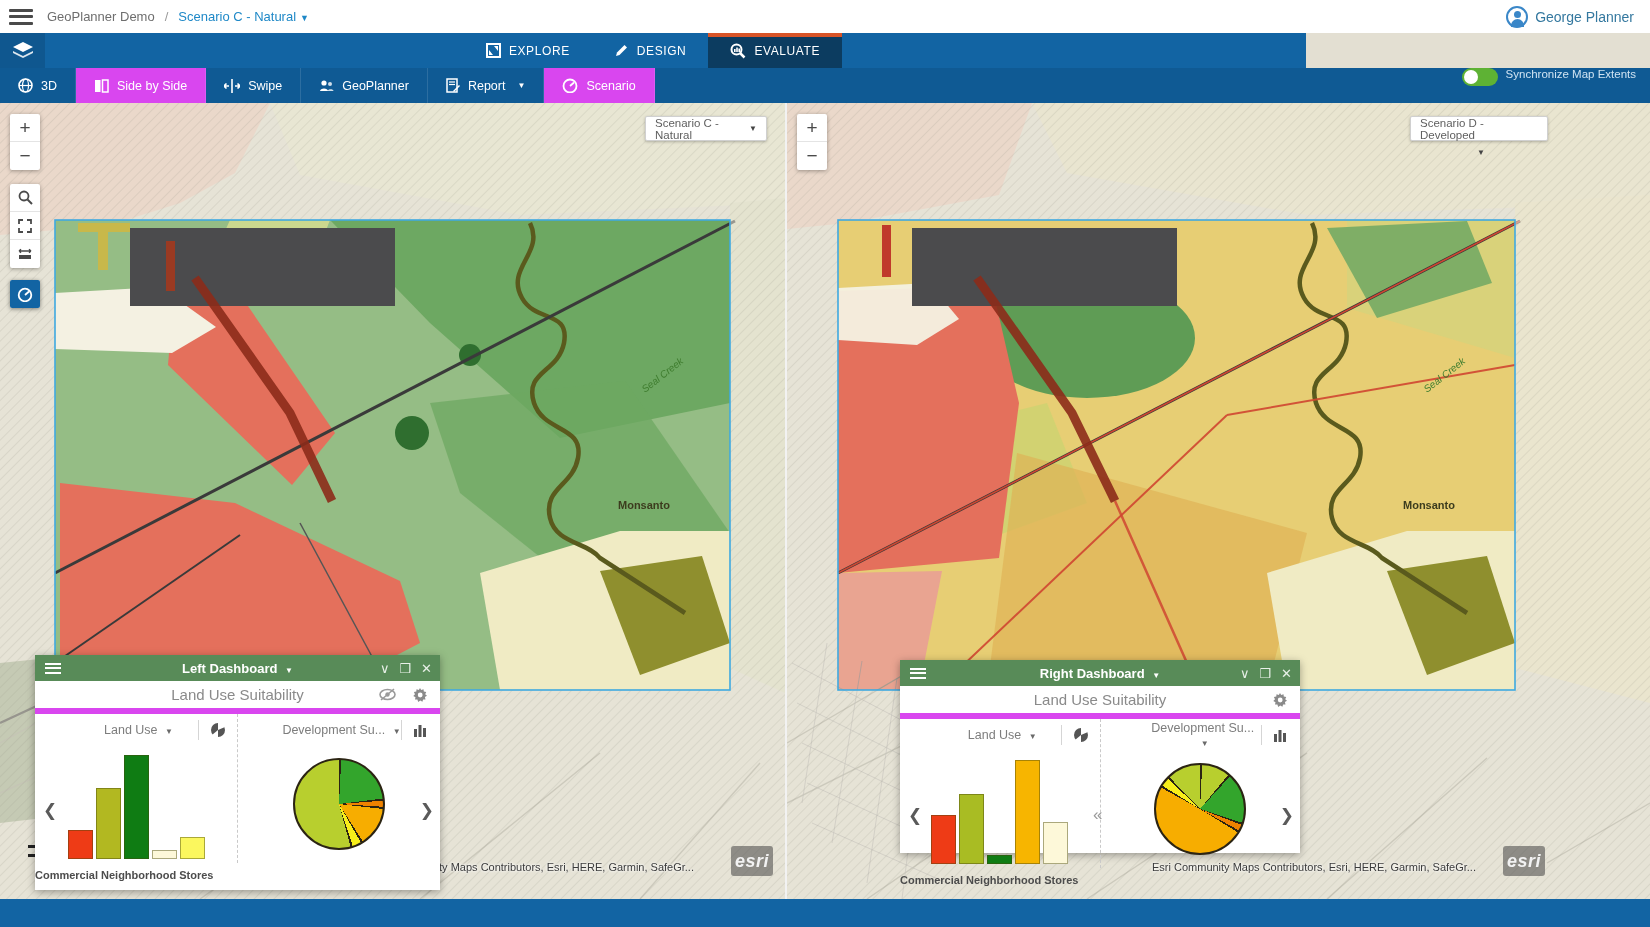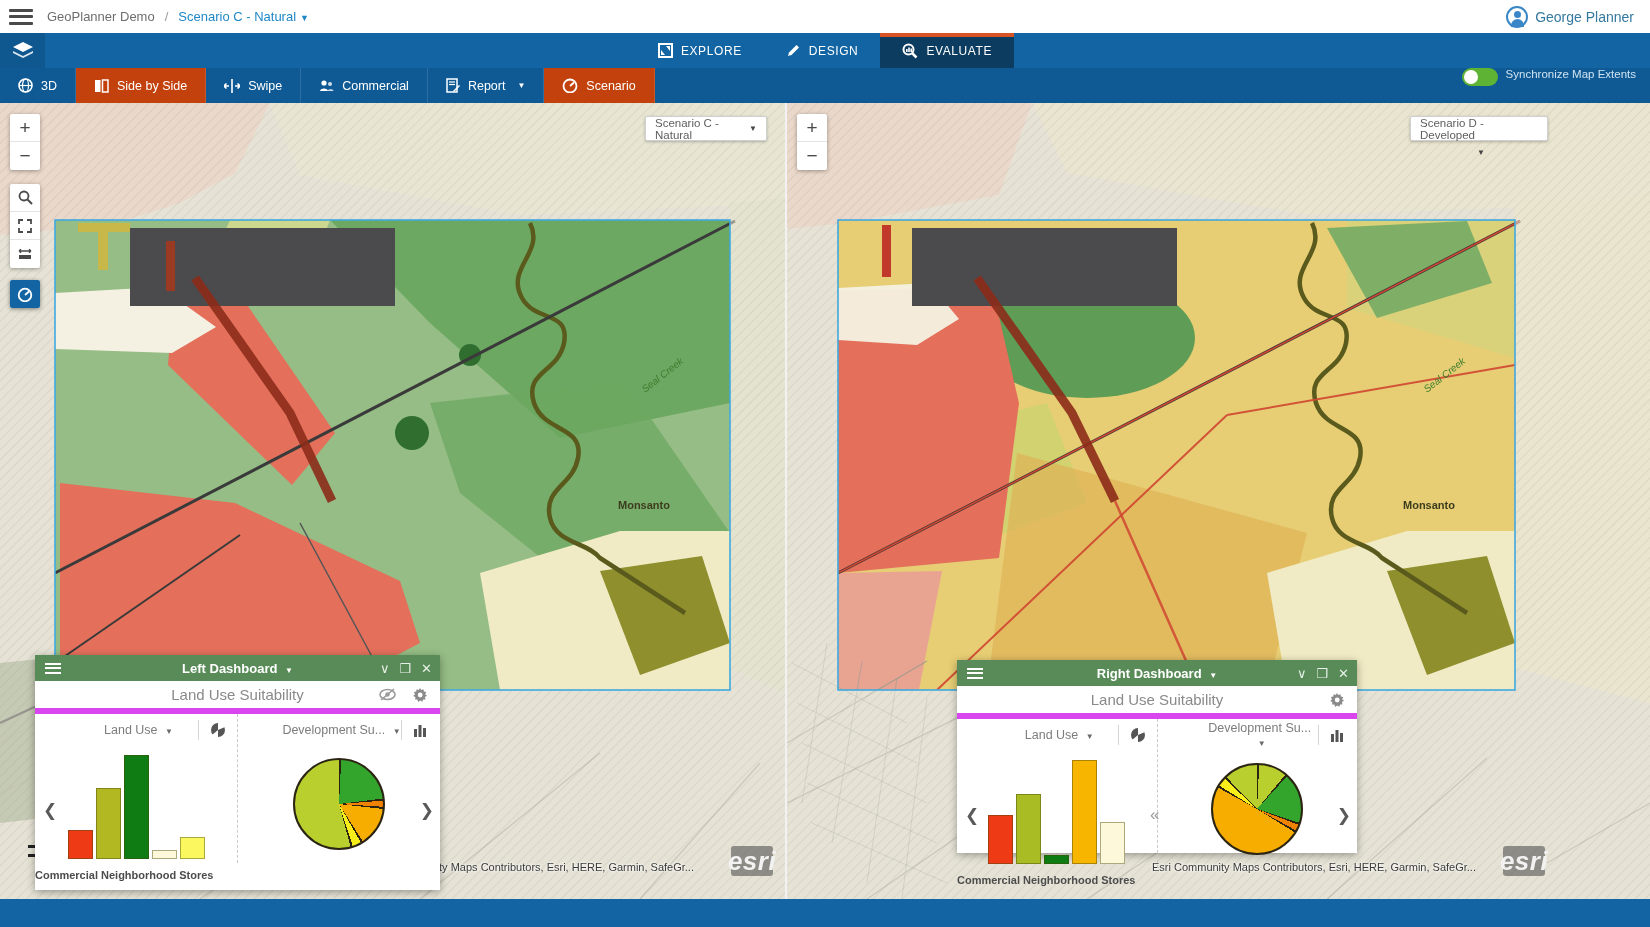--- a/index.html
+++ b/index.html
@@ -13,31 +13,31 @@
   .crumb-sep { font-size:13px; color:#9a9a9a; margin-left:10px; }
   .crumb-link { font-size:13px; color:#1e88c7; margin-left:10px; cursor:pointer; }
   .caret { font-size:9px; margin-left:4px; }
   #user-area { position:absolute; right:16px; top:0; height:33px; display:flex; align-items:center; gap:7px; cursor:pointer; }
   #avatar { width:22px; height:22px; border-radius:50%; border:2px solid #3a87c8; position:relative; }
   #avatar:before { content:""; position:absolute; left:6px; top:3px; width:7px; height:7px; border-radius:50%; background:#3a87c8; }
   #avatar:after { content:""; position:absolute; left:2.5px; top:11px; width:13px; height:8px; border-radius:7px 7px 0 0; background:#3a87c8; }
   #user-name { font-size:14px; color:#34789f; }
 
   
-  #navbar { position:absolute; left:0; top:33px; width:1650px; height:35px; background:#1264a3; z-index:39;padding-left:28px; }
+  #navbar { position:absolute; left:0; top:33px; width:1306px; height:35px; background:#1264a3; z-index:39;padding-left:28px; }
   #layers-btn { position:absolute; left:0; top:0; width:45px; height:35px; background:#0f578f; display:flex; align-items:center; justify-content:center; cursor:pointer; }
   #tabs { position:absolute; left:0; top:0; width:100%; height:35px; display:flex; justify-content:center; }
   .tab { height:35px; padding:0 22px; display:flex; align-items:center; gap:8px; color:#fff; font-size:12px; letter-spacing:.6px; cursor:pointer; position:relative; }
   .tab.active { background:#0c3c60; }
   .tab.active:before { content:""; position:absolute; left:0; top:0; width:100%; height:4px; background:#d85427; }
 
   
   #toolbar { position:absolute; left:0; top:68px; width:1650px; height:35px; background:#0f5a94; z-index:38; display:flex; }
   .tbtn { height:35px; padding:0 18px; display:flex; align-items:center; gap:8px; color:#fff; font-size:12.5px; cursor:pointer; border-right:1px solid rgba(255,255,255,.12); }
-  .tbtn.green { background:#c2410c; }
+  .tbtn.green { background:#d946ef; }
   #sync-area { position:absolute; right:14px; top:0; height:45px; display:flex; gap:8px; }
   #sync-toggle { width:36px; height:18px; border-radius:9px; background:#5eb234; position:relative; cursor:pointer; }
   #sync-toggle:before { content:""; position:absolute; left:2px; top:2px; width:14px; height:14px; border-radius:50%; background:#fff; }
   #sync-label { color:#cfe3f2; font-size:11.5px; }
 
   
   .pane { position:absolute; top:103px; height:796px; overflow:hidden; }
   #pane-left { left:0; width:785px; }
   #pane-right { left:787px; width:863px; }
   #pane-divider { position:absolute; left:785px; top:103px; width:2px; height:796px; background:#f2f2f2; z-index:30; }
@@ -46,21 +46,21 @@
   
   .ctl-group { position:absolute; width:30px; background:#fff; box-shadow:0 1px 4px rgba(0,0,0,.35); border-radius:2px; z-index:32; }
   .ctl-btn { width:30px; height:28px; display:flex; align-items:center; justify-content:center; color:#4a4a4a; font-size:19px; cursor:pointer; border-bottom:1px solid #e4e4e4; }
   .ctl-btn:last-child { border-bottom:none; }
   .ctl-btn.blue { background:#1264a3; color:#fff; border-radius:2px; }
   .scen-drop { position:absolute; height:25px; background:#fff; border:1px solid #d0d0d0; box-shadow:0 1px 3px rgba(0,0,0,.25); border-radius:2px; display:flex; align-items:center; padding:0 9px; gap:7px; font-size:11.5px; color:#5f5f5f; cursor:pointer; z-index:32; }
 
   
   .attrib { position:absolute; font-size:11px; color:#3a3a3a; text-shadow:0 0 3px #fff,0 0 3px #fff; z-index:31; }
   .esri-logo { position:absolute; width:42px; height:30px; background:rgba(70,70,70,.55); border-radius:3px; display:flex; align-items:center; justify-content:center; z-index:31; }
-  .esri-logo span { color:#f2f2f2; font-size:26px; font-style:italic; font-weight:bold; letter-spacing:.5px; }
+  .esri-logo span { color:#f2f2f2; font-size:18px; font-style:italic; font-weight:bold; letter-spacing:.5px; }
   #scale-bar { position:absolute; left:28px; top:845px; z-index:31; }
   #scale-bar .sb1 { width:92px; height:3px; background:#222; }
   #scale-bar .sb2 { width:60px; height:3px; background:#222; margin-top:6px; }
 
   
   .panel { position:absolute; background:#fff; box-shadow:0 2px 8px rgba(0,0,0,.35); z-index:33; }
   .panel-header { height:26px; background:#588b58; display:flex; align-items:center; position:relative; }
   .ph-burger { width:16px; height:11px; margin-left:10px; display:flex; flex-direction:column; justify-content:space-between; cursor:pointer; }
   .ph-burger span { height:2px; background:#fff; }
   .ph-title { position:absolute; left:0; width:100%; text-align:center; color:#fff; font-size:13px; font-weight:bold; pointer-events:none; }
@@ -164,21 +164,21 @@
       </svg>
     <span>Swipe</span>
   </div>
   <div class="tbtn">
     <svg width="15" height="14" viewBox="0 0 15 14">
         <circle cx="5" cy="4" r="2.6" fill="#fff"></circle>
         <path d="M1,12 C1,8.5 9,8.5 9,12 Z" fill="#fff"></path>
         <circle cx="11" cy="5" r="2" fill="#fff" opacity=".8"></circle>
         <path d="M8.5,12 C9,9.5 14.5,9.5 14.5,12 Z" fill="#fff" opacity=".8"></path>
       </svg>
-    <span>Commercial</span>
+    <span>GeoPlanner</span>
   </div>
   <div class="tbtn">
     <svg width="14" height="15" viewBox="0 0 14 15">
         <rect x="1" y="1" width="10" height="13" fill="none" stroke="#fff" stroke-width="1.5"></rect>
         <line x1="3" y1="4" x2="9" y2="4" stroke="#fff" stroke-width="1.2"></line>
         <line x1="3" y1="6.5" x2="9" y2="6.5" stroke="#fff" stroke-width="1.2"></line>
         <path d="M7,13 L13,7 L14,8 L8,14 Z" fill="#fff"></path>
       </svg>
     <span>Report</span>
     <span class="caret" style="font-size:8px;">▼</span>
@@ -404,21 +404,21 @@
       </div>
       <div class="chart-zone">
         <div class="pie" style="background: conic-gradient(rgb(43, 36, 19) 0%, rgb(43, 36, 19) 0.8%, rgb(51, 165, 44) 0.8%, rgb(51, 165, 44) 23%, rgb(43, 36, 19) 23%, rgb(43, 36, 19) 23.8%, rgb(239, 130, 0) 23.8%, rgb(239, 130, 0) 26%, rgb(43, 36, 19) 26%, rgb(43, 36, 19) 26.8%, rgb(247, 173, 0) 26.8%, rgb(247, 173, 0) 41%, rgb(43, 36, 19) 41%, rgb(43, 36, 19) 41.8%, rgb(248, 239, 26) 41.8%, rgb(248, 239, 26) 45%, rgb(43, 36, 19) 45%, rgb(43, 36, 19) 45.8%, rgb(184, 207, 46) 45.8%, rgb(184, 207, 46) 100%);"></div>
       </div>
     </div>
     <span class="nav-arrow" style="right:6px;">❯</span>
   </div>
   <div class="panel-caption">Commercial Neighborhood Stores</div>
 </div>
 
-<div class="panel" style="left:957px; top:660px; width:400px; height:193px;">
+<div class="panel" style="left:900px; top:660px; width:400px; height:193px;">
   <div class="panel-header">
     <div class="ph-burger">
         <span></span>
         <span></span>
         <span></span>
       </div>
     <div class="ph-title"><span>Right Dashboard</span> <span class="caret">▼</span></div>
     <div class="ph-icons">
       <span>∨</span>
       <span>❒</span>

